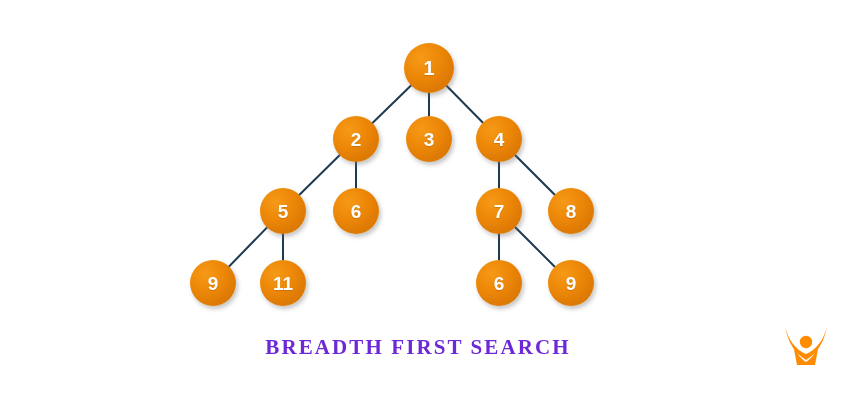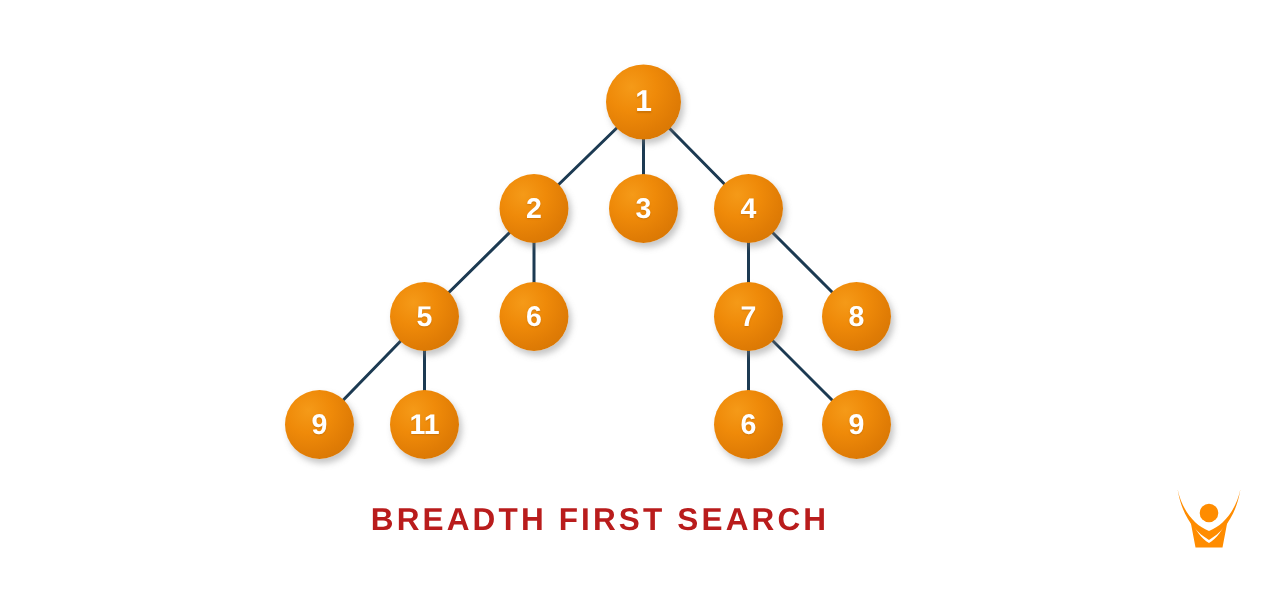--- a/index.html
+++ b/index.html
@@ -49,29 +49,29 @@
     text-shadow: 0 1px 1px rgba(150,80,0,0.35);
     user-select: none;
   }
   .node-label {
     display: block;
     pointer-events: none;
   }
   
   #caption {
     position: absolute;
-    left: 0;
+    left: 18px;
     top: 335px;
     width: 800px;
     text-align: center;
-    font-family: Liberation Sans, sans-serif;
+    font-family: Liberation Serif, serif;
     font-weight: bold;
     font-size: 21px;
     letter-spacing: 2.1px;
-    color: #b91c1c;
+    color: #6d28d9;
     white-space: nowrap;
   }
   
   #logo {
     position: absolute;
     left: 775px;
     top: 318px;
     width: 62px;
     height: 62px;
   }

